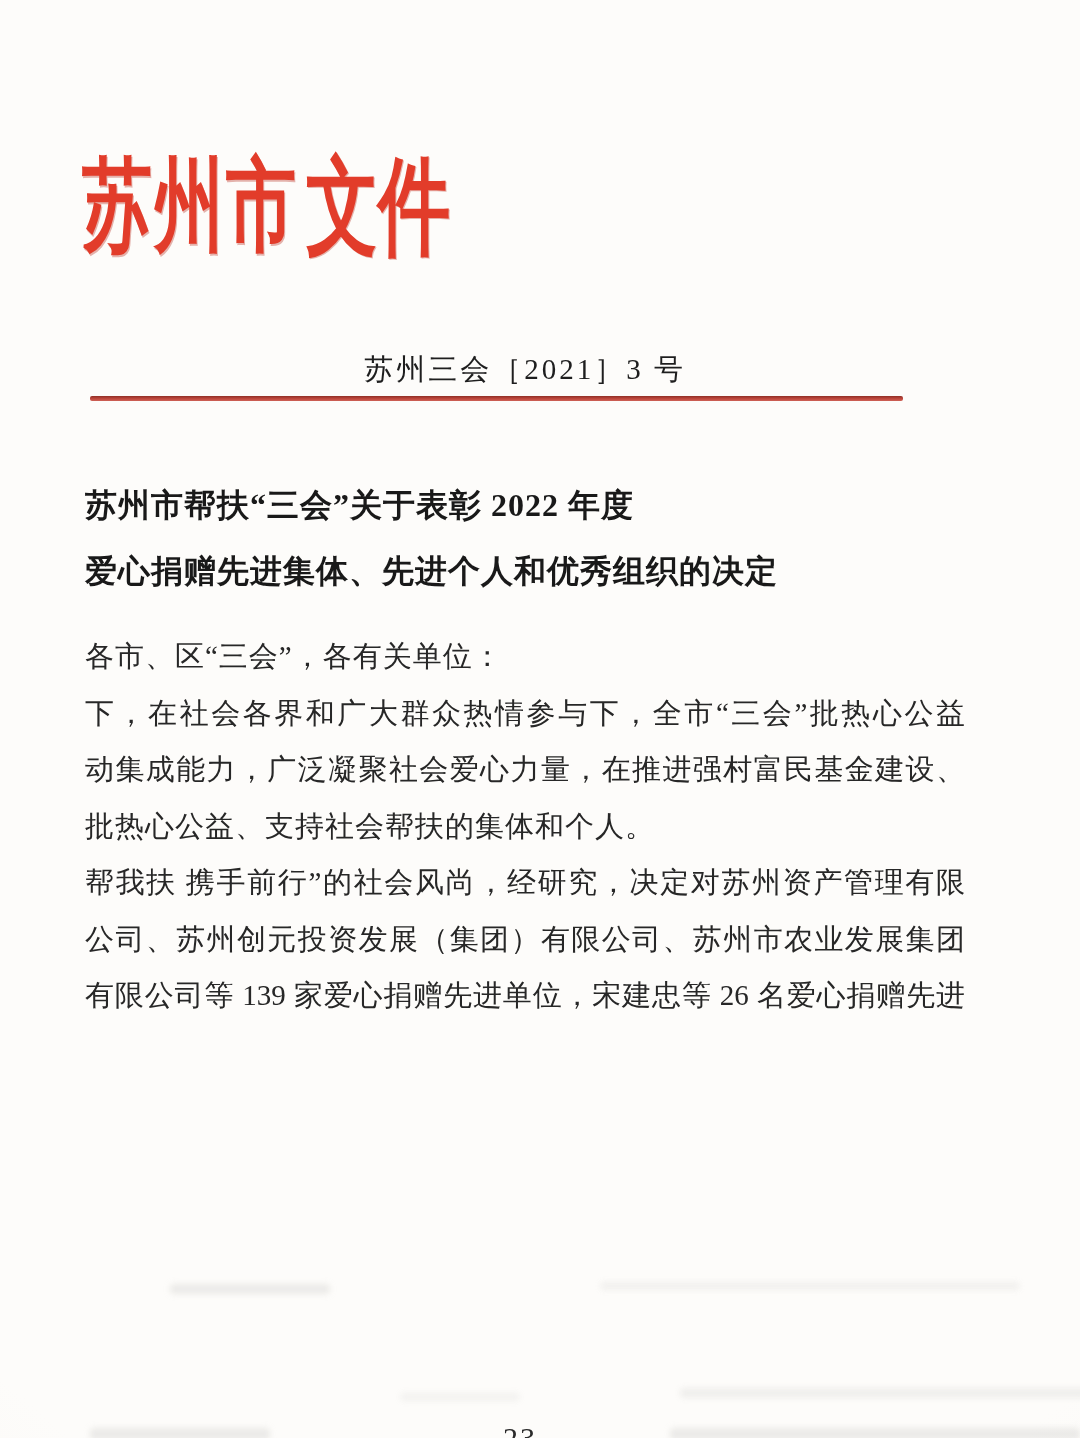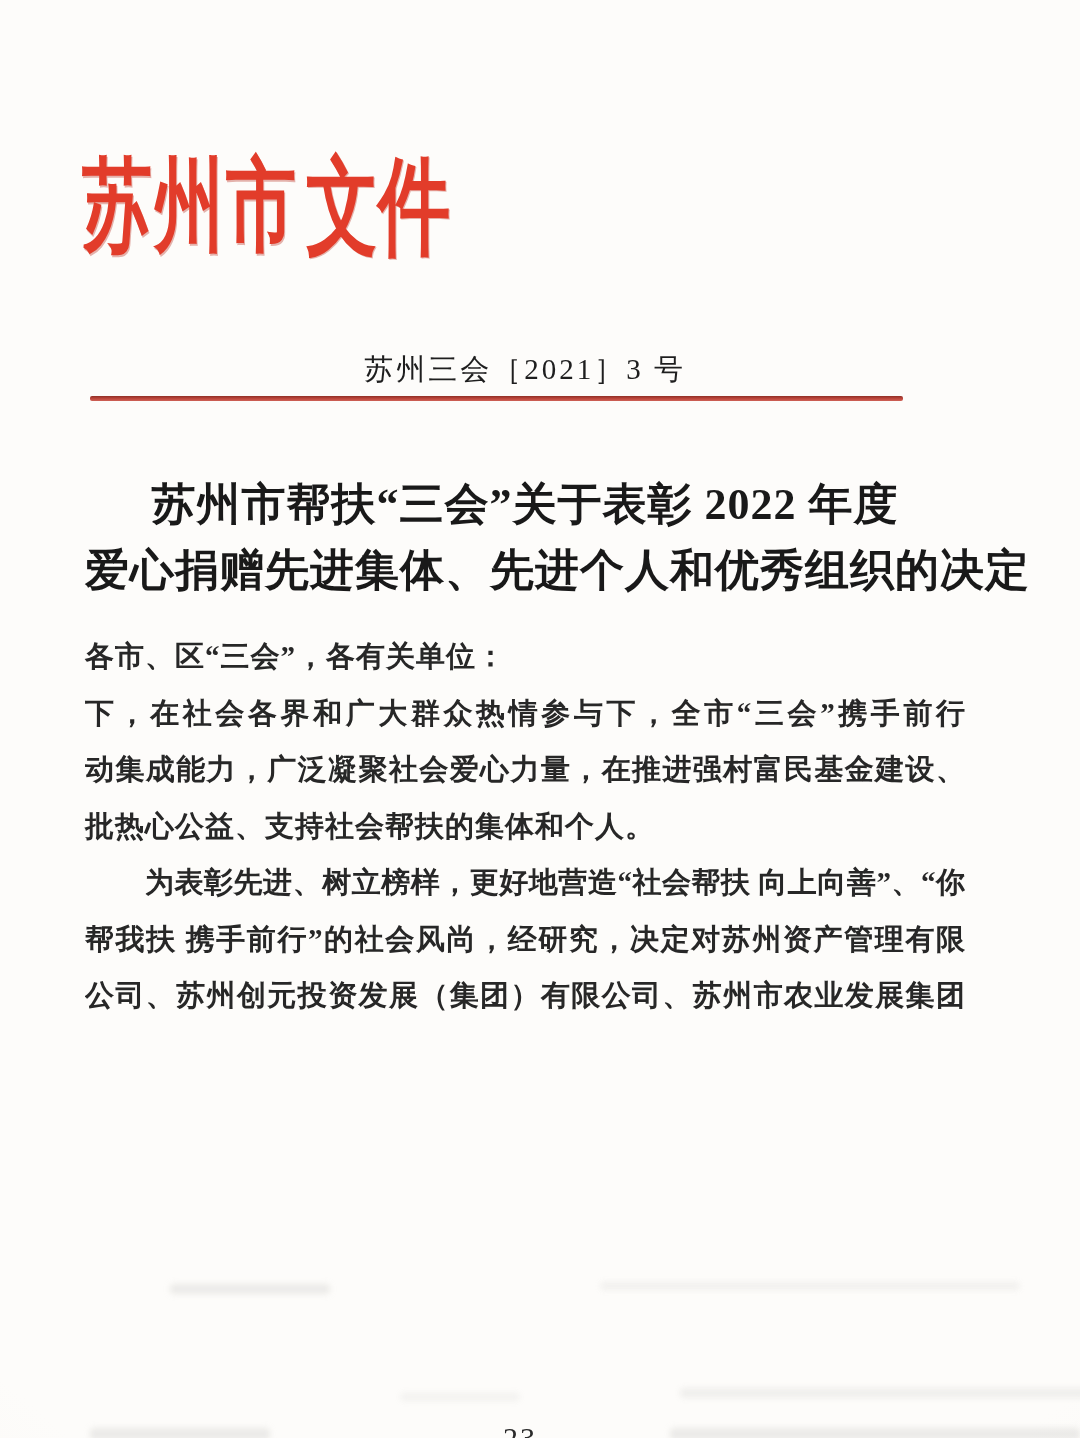--- a/index.html
+++ b/index.html
@@ -85,22 +85,22 @@
     border-radius: 2px;
   }
 
   
   .title {
     position: absolute;
     top: 472px;
     left: 85px;
     width: 880px;
     margin: 0;
-    text-align: center;
-    font-size: 44px;
+    text-align: left;
+    font-size: 32px;
     font-weight: bold;
     color: #191919;
     letter-spacing: 1px;
   }
   .title-line {
     display: block;
     line-height: 66px;
     white-space: nowrap;
   }
 
@@ -111,21 +111,20 @@
     left: 85px;
     width: 880px;
     font-size: 29px;
     color: #272727;
   }
   .line {
     height: 56.5px;
     line-height: 56.5px;
     white-space: nowrap;
     letter-spacing: 1px;
-    font-weight: bold;
   }
   .line.j {
     white-space: normal;
     text-align: justify;
     text-align-last: justify;
     letter-spacing: 0;
     overflow: hidden;
   }
   .line.i {
     text-indent: 60px;
@@ -171,26 +170,26 @@
 
   <div class="red-rule"></div>
 
   <h1 class="title">
     <span class="title-line">苏州市帮扶“三会”关于表彰 2022 年度</span>
     <span class="title-line">爱心捐赠先进集体、先进个人和优秀组织的决定</span>
   </h1>
 
   <main class="body-text">
     <div class="line">各市、区“三会”，各有关单位：</div>
-    <div class="line j">下，在社会各界和广大群众热情参与下，全市“三会”携手前行</div>
+    <div class="line j">下，在社会各界和广大群众热情参与下，全市“三会”批热心公益</div>
     <div class="line j">动集成能力，广泛凝聚社会爱心力量，在推进强村富民基金建设、</div>
     <div class="line">批热心公益、支持社会帮扶的集体和个人。</div>
-    <div class="line j i">为表彰先进、树立榜样，更好地营造“社会帮扶 向上向善”、“你</div>
     <div class="line j">帮我扶 携手前行”的社会风尚，经研究，决定对苏州资产管理有限</div>
     <div class="line j">公司、苏州创元投资发展（集团）有限公司、苏州市农业发展集团</div>
+    <div class="line j">有限公司等 139 家爱心捐赠先进单位，宋建忠等 26 名爱心捐赠先进</div>
   </main>
 
   <div class="page-number">23</div>
 
   <div class="smudge sm1"></div>
   <div class="smudge sm2"></div>
   <div class="smudge sm3"></div>
   <div class="smudge sm4"></div>
   <div class="smudge sm5"></div>
   <div class="smudge sm6"></div>

